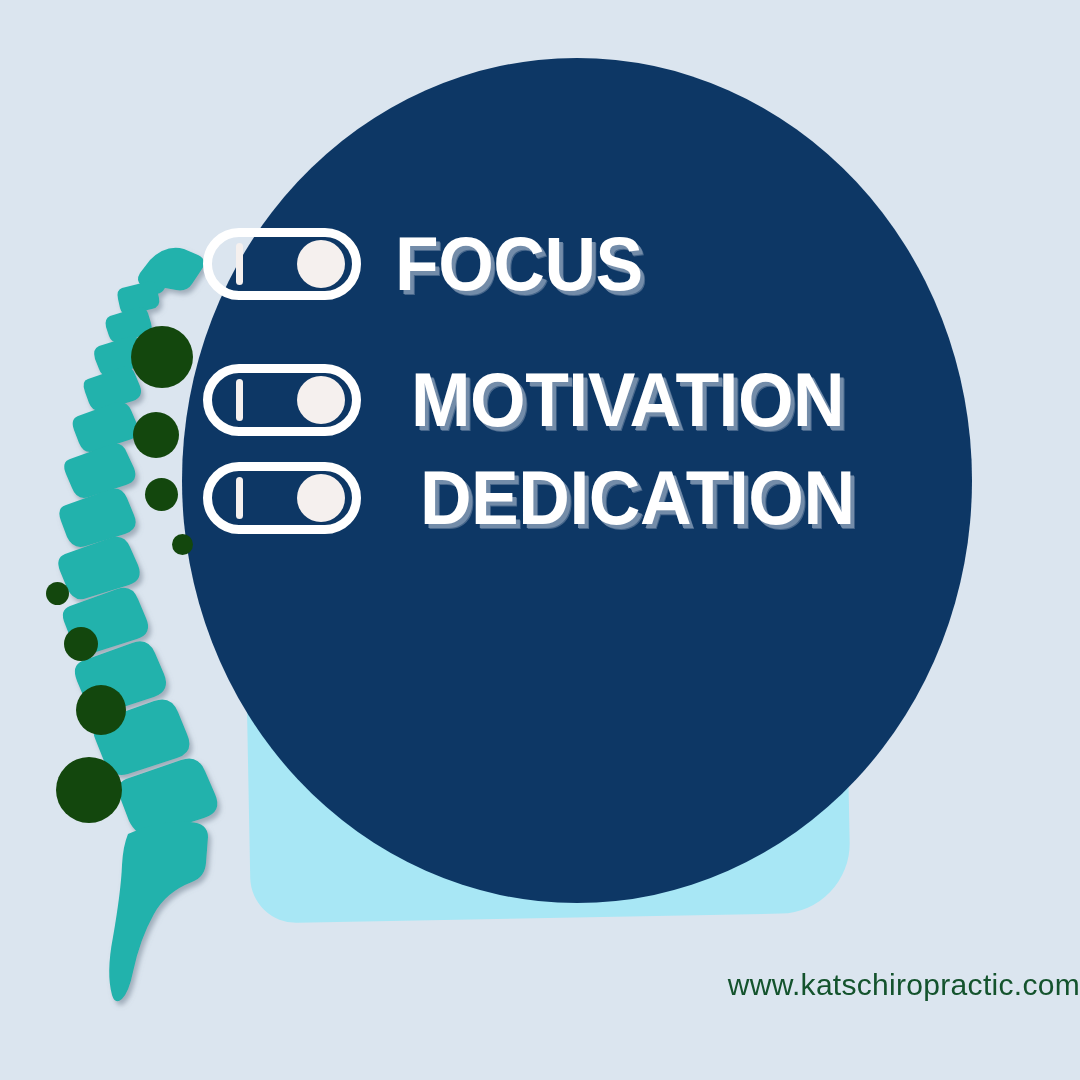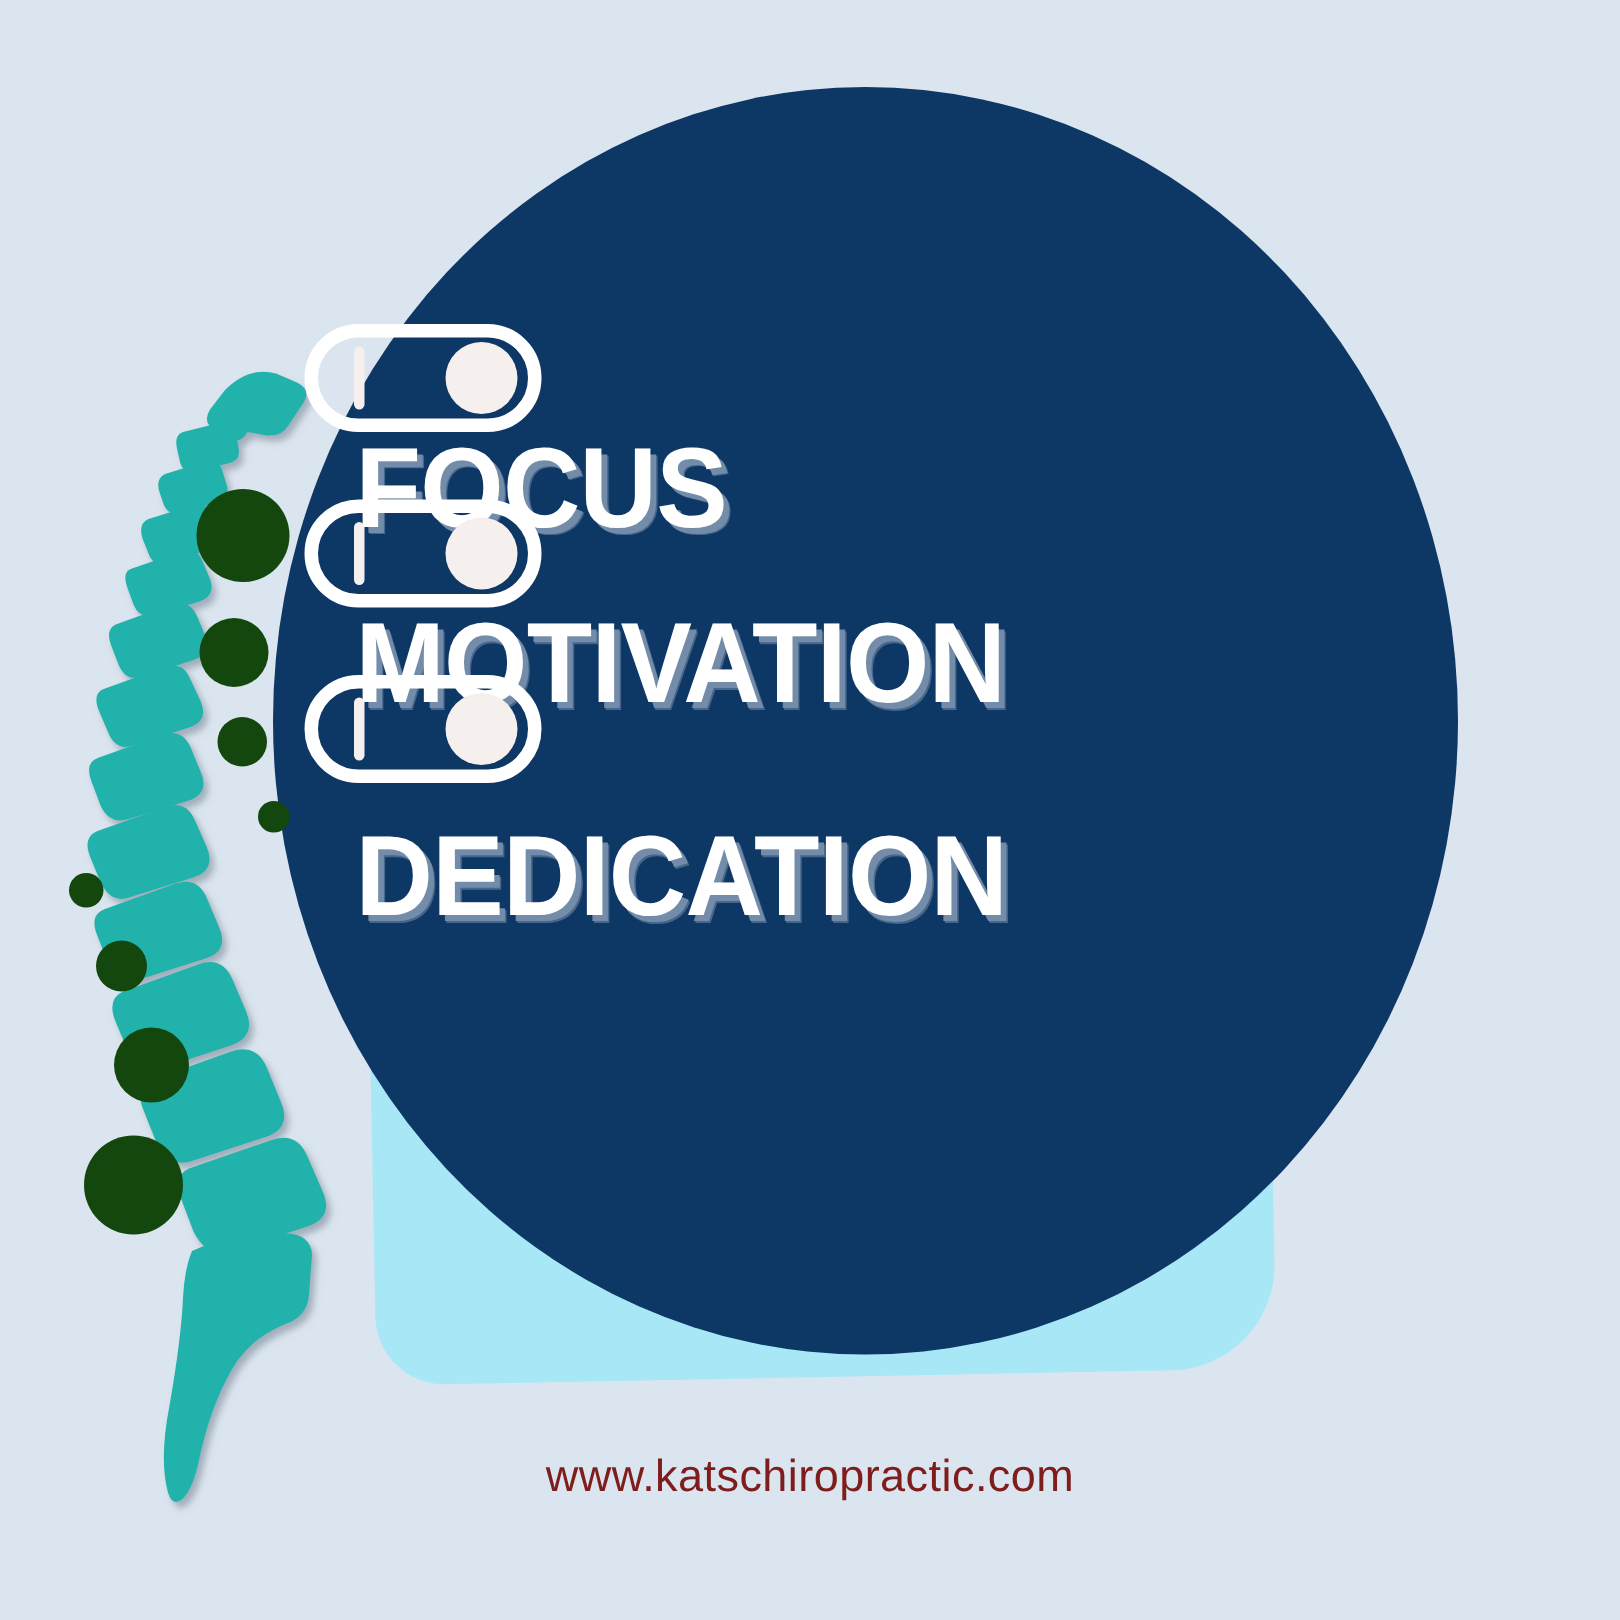--- a/index.html
+++ b/index.html
@@ -80,22 +80,22 @@
     position: absolute;
     left: 0;
     top: 0;
     width: 1080px;
     height: 1080px;
     z-index: 6;
   }
   .row {
     position: absolute;
     display: flex;
+    align-items: center;
     height: 96px;
-    flex-direction: column;
   }
 
   .toggle {
     position: relative;
     width: 158px;
     height: 72px;
     border: 9px solid #ffffff;
     border-radius: 40px;
     box-sizing: border-box;
     flex: 0 0 auto;
@@ -141,22 +141,22 @@
        4px 4px 0 rgba(118,142,171,0.95),
        5px 5px 0 rgba(118,142,171,0.55);
   }
 
   
   .site-url {
     position: absolute;
     left: 0;
     top: 968px;
     width: 1080px;
-    text-align: center;
-    color: #7f1d1d;
+    text-align: right;
+    color: #14532d;
     font-family: "Liberation Sans", sans-serif;
     font-size: 30px;
     font-weight: normal;
     letter-spacing: 0.3px;
     z-index: 7;
   }
 </style>
 </head>
 <body>
 
@@ -208,21 +208,21 @@
   <div class="rows">
 
     <div class="row" style="left:203px; top:216px;">
       <div class="toggle on">
         <span class="bar"></span>
         <span class="knob"></span>
       </div>
       <div class="row-label">FOCUS</div>
     </div>
 
-    <div class="row" style="left:203px; top:333px;">
+    <div class="row" style="left:203px; top:352px;gap:16px;">
       <div class="toggle on">
         <span class="bar"></span>
         <span class="knob"></span>
       </div>
       <div class="row-label">MOTIVATION</div>
     </div>
 
     <div class="row" style="left:203px; top:450px;gap:25px;">
       <div class="toggle on">
         <span class="bar"></span>

